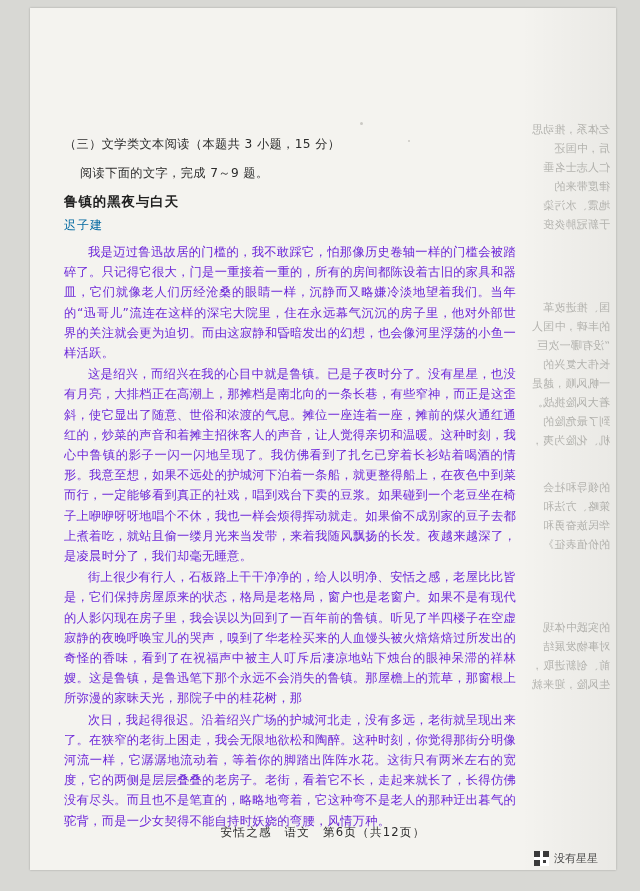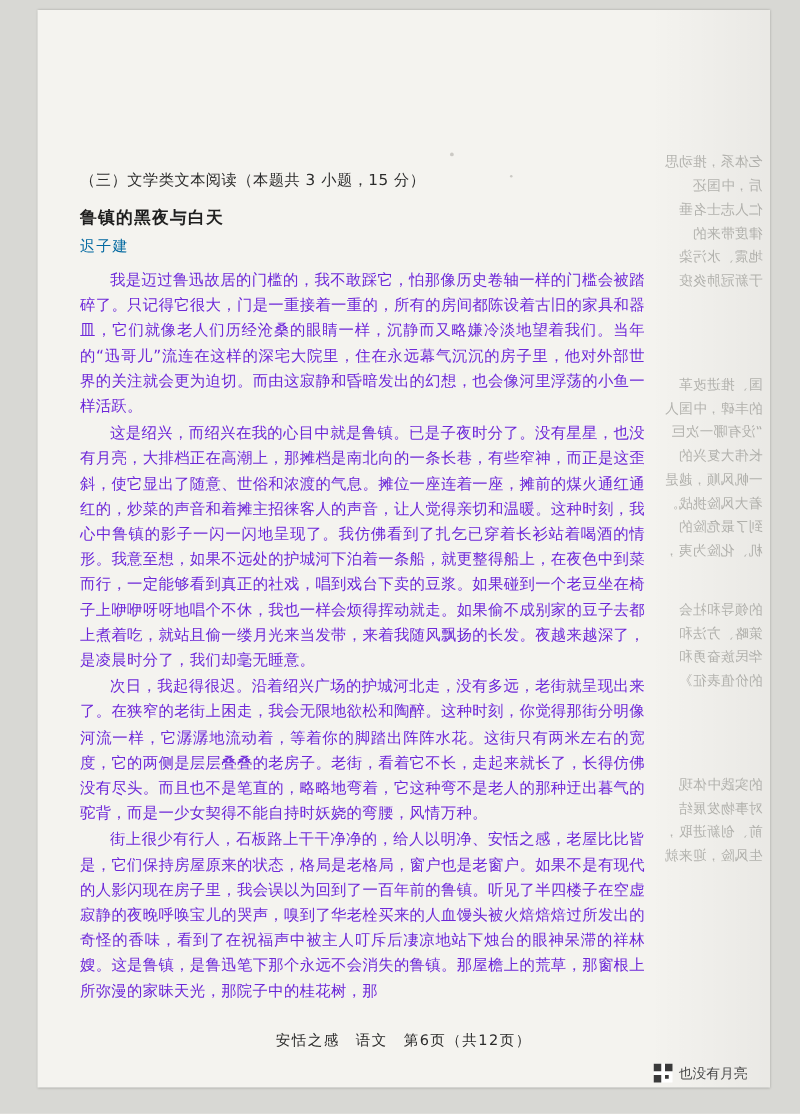--- a/index.html
+++ b/index.html
@@ -143,31 +143,32 @@
   </div>
   <div class="ghost" style="top:610px;">
     <div>的实践中体现</div>
     <div>对事物发展结</div>
     <div>前、创新进取，</div>
     <div>生风险，迎来就</div>
   </div>
 
   <div id="col">
     <div class="hdr">（三）文学类文本阅读（本题共 3 小题，15 分）</div>
+    <div class="sub">阅读下面的文字，完成 7～9 题。</div>
     <div class="title">鲁镇的黑夜与白天</div>
     <div class="author">迟子建</div>
 
     <p class="body">我是迈过鲁迅故居的门槛的，我不敢踩它，怕那像历史卷轴一样的门槛会被踏碎了。只记得它很大，门是一重接着一重的，所有的房间都陈设着古旧的家具和器皿，它们就像老人们历经沧桑的眼睛一样，沉静而又略嫌冷淡地望着我们。当年的“迅哥儿”流连在这样的深宅大院里，住在永远幕气沉沉的房子里，他对外部世界的关注就会更为迫切。而由这寂静和昏暗发出的幻想，也会像河里浮荡的小鱼一样活跃。</p>
     <p class="body">这是绍兴，而绍兴在我的心目中就是鲁镇。已是子夜时分了。没有星星，也没有月亮，大排档正在高潮上，那摊档是南北向的一条长巷，有些窄神，而正是这歪斜，使它显出了随意、世俗和浓渡的气息。摊位一座连着一座，摊前的煤火通红通红的，炒菜的声音和着摊主招徕客人的声音，让人觉得亲切和温暖。这种时刻，我心中鲁镇的影子一闪一闪地呈现了。我仿佛看到了扎乞已穿着长衫站着喝酒的情形。我意至想，如果不远处的护城河下泊着一条船，就更整得船上，在夜色中到菜而行，一定能够看到真正的社戏，唱到戏台下卖的豆浆。如果碰到一个老豆坐在椅子上咿咿呀呀地唱个不休，我也一样会烦得挥动就走。如果偷不成别家的豆子去都上煮着吃，就站且偷一缕月光来当发带，来着我随风飘扬的长发。夜越来越深了，是凌晨时分了，我们却毫无睡意。</p>
+    <p class="body">街上很少有行人，石板路上干干净净的，给人以明净、安恬之感，老屋比比皆是，它们保持房屋原来的状态，格局是老格局，窗户也是老窗户。如果不是有现代的人影闪现在房子里，我会误以为回到了一百年前的鲁镇。听见了半四楼子在空虚寂静的夜晚呼唤宝儿的哭声，嗅到了华老栓买来的人血馒头被火焙焙焙过所发出的奇怪的香味，看到了在祝福声中被主人叮斥后凄凉地站下烛台的眼神呆滞的祥林嫂。这是鲁镇，是鲁迅笔下那个永远不会消失的鲁镇。那屋檐上的荒草，那窗根上所弥漫的家昧天光，那院子中的桂花树，那</p>
     <p class="body">次日，我起得很迟。沿着绍兴广场的护城河北走，没有多远，老街就呈现出来了。在狭窄的老街上困走，我会无限地欲松和陶醉。这种时刻，你觉得那街分明像河流一样，它潺潺地流动着，等着你的脚踏出阵阵水花。这街只有两米左右的宽度，它的两侧是层层叠叠的老房子。老街，看着它不长，走起来就长了，长得仿佛没有尽头。而且也不是笔直的，略略地弯着，它这种弯不是老人的那种迂出暮气的驼背，而是一少女契得不能自持时妖娆的弯腰，风情万种。</p>
-    <p class="body">街上很少有行人，石板路上干干净净的，给人以明净、安恬之感，老屋比比皆是，它们保持房屋原来的状态，格局是老格局，窗户也是老窗户。如果不是有现代的人影闪现在房子里，我会误以为回到了一百年前的鲁镇。听见了半四楼子在空虚寂静的夜晚呼唤宝儿的哭声，嗅到了华老栓买来的人血馒头被火焙焙焙过所发出的奇怪的香味，看到了在祝福声中被主人叮斥后凄凉地站下烛台的眼神呆滞的祥林嫂。这是鲁镇，是鲁迅笔下那个永远不会消失的鲁镇。那屋檐上的荒草，那窗根上所弥漫的家昧天光，那院子中的桂花树，那</p>
   </div>
 
   <div id="footer">安恬之感　语文　第6页（共12页）</div>
 
   <div id="wm">
     <span class="qr"></span>
-    <span>也没有月亮</span>
+    <span>没有星星</span>
   </div>
 
   <div class="speck" style="left:330px;top:114px;width:3px;height:3px;"></div>
   <div class="speck" style="left:378px;top:132px;width:2px;height:2px;"></div>
 </div>
 
 </body></html>

